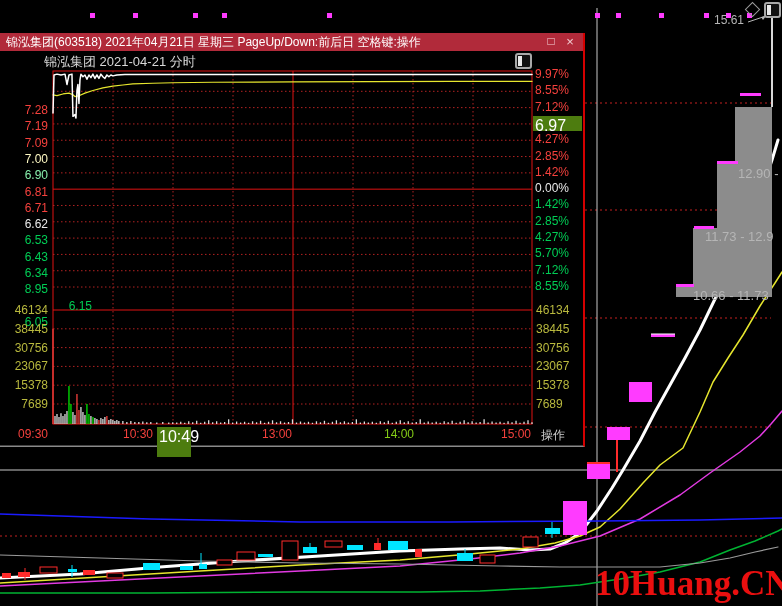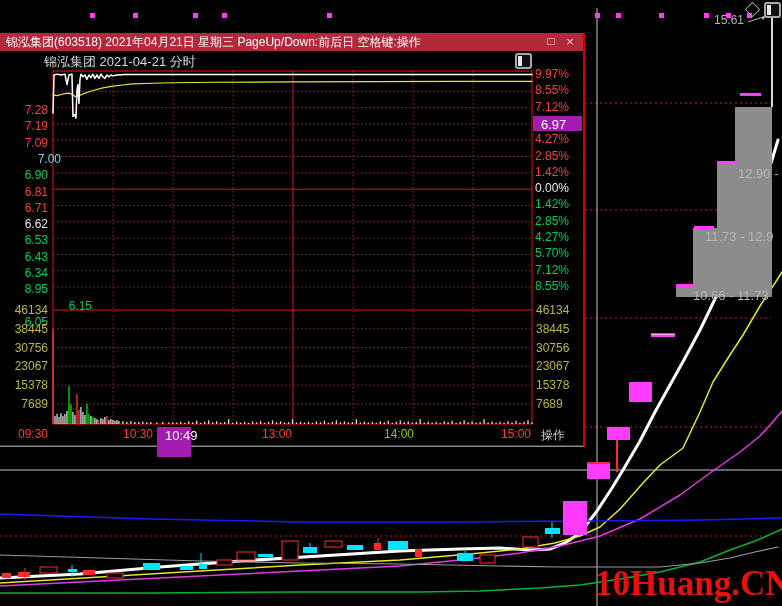--- a/index.html
+++ b/index.html
@@ -16,22 +16,22 @@
            width:16px;text-align:center;cursor:default;}
   #btn-max{right:24px;}
   #btn-close{right:5px;font-size:13px;}
   #popup-svg{left:0;top:0;z-index:3;}
   .lbl{position:absolute;font-size:12px;line-height:14px;z-index:4;white-space:nowrap;}
   .lbl.right-col{left:535px;width:46px;text-align:left;}
   .lbl.left-col{left:0;width:48px;text-align:right;margin-top:36px;}
   .lbl.vleft{left:0;width:48px;text-align:right;}
   .lbl.vright{left:536px;width:46px;}
   .time-lbl{position:absolute;font-size:12px;transform:translateX(-50%);z-index:4;white-space:nowrap;}
-  .hl-box{position:absolute;background:#a21caf;color:#fff;font-size:13px;z-index:4;
-          text-align:left;padding:1px 8px;box-sizing:border-box;}
+  .hl-box{position:absolute;background:#4d7c0f;color:#fff;font-size:16px;z-index:4;
+          text-align:left;padding:1px 2px;box-sizing:border-box;}
   #popup-header{position:absolute;left:44px;top:20px;color:#d8d8d8;font-size:13px;z-index:4;white-space:nowrap;}
   .panel-icon{position:absolute;width:13px;height:12px;border:2px solid #a8a8a8;border-radius:3px;
               background:#111;z-index:6;}
   .panel-icon::after{content:"";position:absolute;left:1px;top:1px;width:4px;height:10px;background:#e8e8e8;}
   #popup-panel-icon{left:515px;top:20px;}
   #screen-panel-icon{left:764px;top:2px;z-index:1;}
   #diamond-icon{position:absolute;left:747px;top:4px;width:9px;height:9px;border:1.5px solid #9a9a9a;
                 transform:rotate(45deg);z-index:1;background:transparent;}
   #watermark{position:absolute;left:595px;top:564px;z-index:6;color:#ea0f0f;
              font-family:"Liberation Serif","DejaVu Serif",serif;font-weight:bold;font-size:35px;}
@@ -300,22 +300,22 @@
       <span class="win-btn" id="btn-max">□</span>
       <span class="win-btn" id="btn-close">×</span>
     </div>
     <div id="popup-header">锦泓集团  2021-04-21 分时</div>
     <div class="panel-icon" id="popup-panel-icon"></div>
     <div id="action-label">操作</div>
     <div id="popup-labels">
         <div class="lbl left-col" style="top: 34px; color: rgb(245, 65, 61);">7.28</div>
         <div class="lbl left-col" style="top: 50.31px; color: rgb(245, 65, 61);">7.19</div>
         <div class="lbl left-col" style="top: 66.62px; color: rgb(245, 65, 61);">7.09</div>
-        <div class="lbl left-col" style="top: 82.93px; color: #7dd3fc; padding-left: 13px;">7.00</div>
-        <div class="lbl left-col" style="top: 99.24px; color: #22c55e;">6.90</div>
+        <div class="lbl left-col" style="top: 82.93px; color: #fef9c3;">7.00</div>
+        <div class="lbl left-col" style="top: 99.24px; color: #86efac;">6.90</div>
         <div class="lbl left-col" style="top: 115.55px; color: rgb(245, 65, 61);">6.81</div>
         <div class="lbl left-col" style="top: 131.86px; color: rgb(245, 65, 61);">6.71</div>
         <div class="lbl left-col" style="top: 148.17px; color: rgb(232, 232, 232);">6.62</div>
         <div class="lbl left-col" style="top: 164.48px; color: rgb(0, 205, 85);">6.53</div>
         <div class="lbl left-col" style="top: 180.79px; color: rgb(0, 205, 85);">6.43</div>
         <div class="lbl left-col" style="top: 197.1px; color: rgb(0, 205, 85);">6.34</div>
         <div class="lbl left-col" style="top: 213.41px; color: rgb(0, 205, 85);">8.95</div>
         <div class="lbl left-col" style="top: 229.72px; color: rgb(0, 205, 85); padding-left: 44px;">6.15</div>
         <div class="lbl left-col" style="top: 246.03px; color: rgb(0, 205, 85);">6.05</div>
         <div class="lbl right-col" style="top: 34px; color: rgb(245, 65, 61);">9.97%</div>

